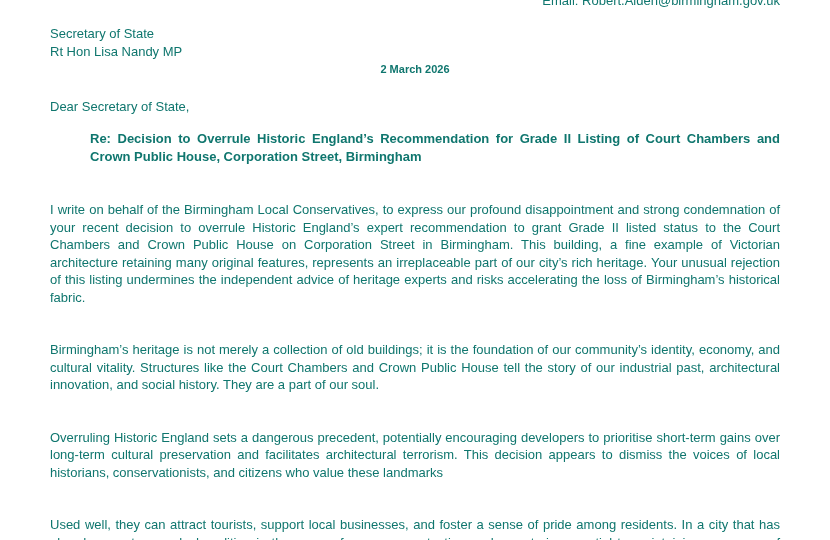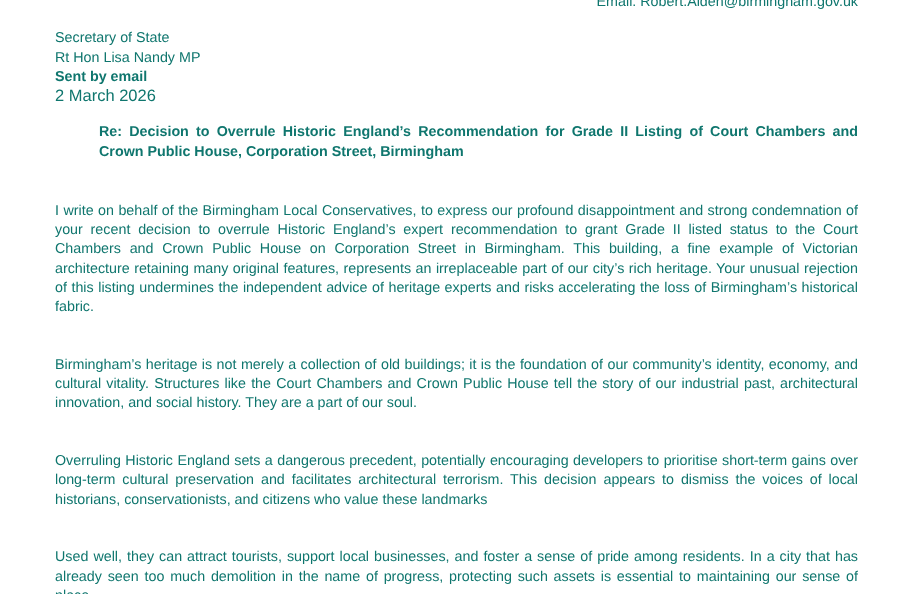--- a/index.html
+++ b/index.html
@@ -26,23 +26,24 @@
     margin-top: -8px; 
     white-space: nowrap;
   }
   .recipient {
     margin-top: 16px;
     font-size: 13px;
     line-height: 18px;
   }
   .bold { font-weight: bold; }
   .date-line {
-    text-align: left;
-    font-size: 15px;
+    text-align: center;
+    font-size: 11px;
     line-height: 17px;
+    font-weight: bold;
   }
   .salutation {
     margin-top: 20px;
     font-size: 13px;
     line-height: 17px;
   }
   .subject {
     margin-top: 15px;
     font-size: 13px;
     line-height: 18px;
@@ -61,25 +62,25 @@
 <body>
 
 <div class="page">
   <div class="content">
 
     <div class="email-line">Email: Robert.Alden@birmingham.gov.uk</div>
 
     <div class="recipient">
       <div>Secretary of State</div>
       <div>Rt Hon Lisa Nandy MP</div>
-      <div class="bold">Sent by email</div>
     </div>
 
     <div class="date-line">2 March 2026</div>
 
+    <div class="salutation">Dear Secretary of State,</div>
 
     <div class="subject">Re: Decision to Overrule Historic England’s Recommendation for Grade II Listing of Court Chambers and Crown Public House, Corporation Street, Birmingham</div>
 
     <p class="para">I write on behalf of the Birmingham Local Conservatives, to express our profound disappointment and strong condemnation of your recent decision to overrule Historic England’s expert recommendation to grant Grade II listed status to the Court Chambers and Crown Public House on Corporation Street in Birmingham. This building, a fine example of Victorian architecture retaining many original features, represents an irreplaceable part of our city’s rich heritage. Your unusual rejection of this listing undermines the independent advice of heritage experts and risks accelerating the loss of Birmingham’s historical fabric.</p>
 
     <p class="para">Birmingham’s heritage is not merely a collection of old buildings; it is the foundation of our community’s identity, economy, and cultural vitality. Structures like the Court Chambers and Crown Public House tell the story of our industrial past, architectural innovation, and social history. They are a part of our soul.</p>
 
     <p class="para">Overruling Historic England sets a dangerous precedent, potentially encouraging developers to prioritise short-term gains over long-term cultural preservation and facilitates architectural terrorism. This decision appears to dismiss the voices of local historians, conservationists, and citizens who value these landmarks</p>
 
     <p class="para">Used well, they can attract tourists, support local businesses, and foster a sense of pride among residents. In a city that has already seen too much demolition in the name of progress, protecting such assets is essential to maintaining our sense of place.</p>

